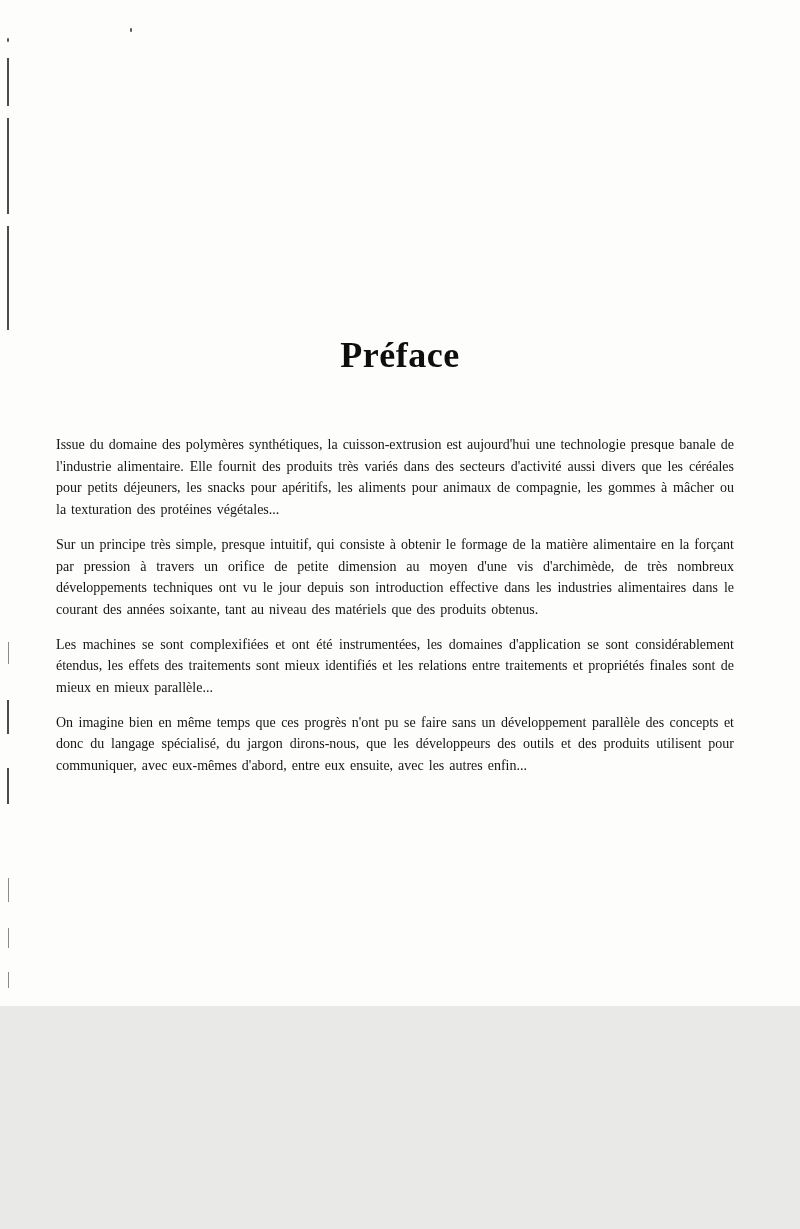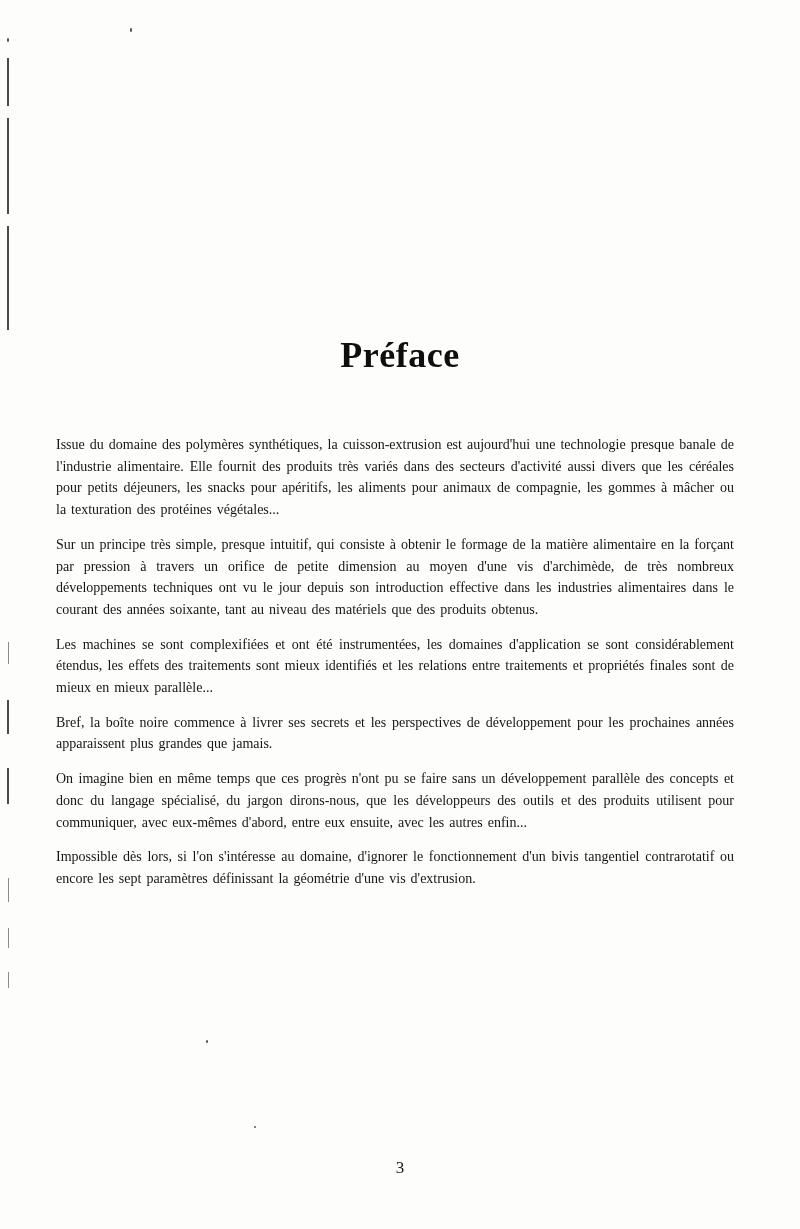--- a/index.html
+++ b/index.html
@@ -4,21 +4,21 @@
 <style>
   html, body {
     margin: 0;
     padding: 0;
     background: #e9e9e7;
     font-family: "Liberation Serif", serif;
   }
   .page {
     position: relative;
     width: 800px;
-    height: 1229px;
+    height: 1006px;
     margin: 0 auto;
     background: #fdfdfb;
     color: #141414;
     overflow: hidden;
     text-decoration: underline;
   }
   
   .artifact {
     position: absolute;
     background: #4a4a48;
@@ -87,20 +87,18 @@
   <div class="speck" style="left:7px;  top:38px;"></div>
   <div class="speck" style="left:206px; top:1040px; height:3px;"></div>
   <div class="speck" style="left:254px; top:1126px; height:2px;"></div>
 
   <h1 class="title">Préface</h1>
 
   <div class="body-text">
     <p>Issue du domaine des polymères synthétiques, la cuisson-extrusion est aujourd'hui une technologie presque banale de l'industrie alimentaire. Elle fournit des produits très variés dans des secteurs d'activité aussi divers que les céréales pour petits déjeuners, les snacks pour apéritifs, les aliments pour animaux de compagnie, les gommes à mâcher ou la texturation des protéines végétales...</p>
     <p>Sur un principe très simple, presque intuitif, qui consiste à obtenir le formage de la matière alimentaire en la forçant par pression à travers un orifice de petite dimension au moyen d'une vis d'archimède, de très nombreux développements techniques ont vu le jour depuis son introduction effective dans les industries alimentaires dans le courant des années soixante, tant au niveau des matériels que des produits obtenus.</p>
     <p>Les machines se sont complexifiées et ont été instrumentées, les domaines d'application se sont considérablement étendus, les effets des traitements sont mieux identifiés et les relations entre traitements et propriétés finales sont de mieux en mieux parallèle...</p>
-    <p>Bref, la boîte noire commence à livrer ses secrets et les perspectives de développement pour les prochaines années apparaissent plus grandes que jamais.</p>
     <p>On imagine bien en même temps que ces progrès n'ont pu se faire sans un développement parallèle des concepts et donc du langage spécialisé, du jargon dirons-nous, que les développeurs des outils et des produits utilisent pour communiquer, avec eux-mêmes d'abord, entre eux ensuite, avec les autres enfin...</p>
-    <p>Impossible dès lors, si l'on s'intéresse au domaine, d'ignorer le fonctionnement d'un bivis tangentiel contrarotatif ou encore les sept paramètres définissant la géométrie d'une vis d'extrusion.</p>
   </div>
 
   <div class="page-number">3</div>
 
 </div>
 
 </body></html>

